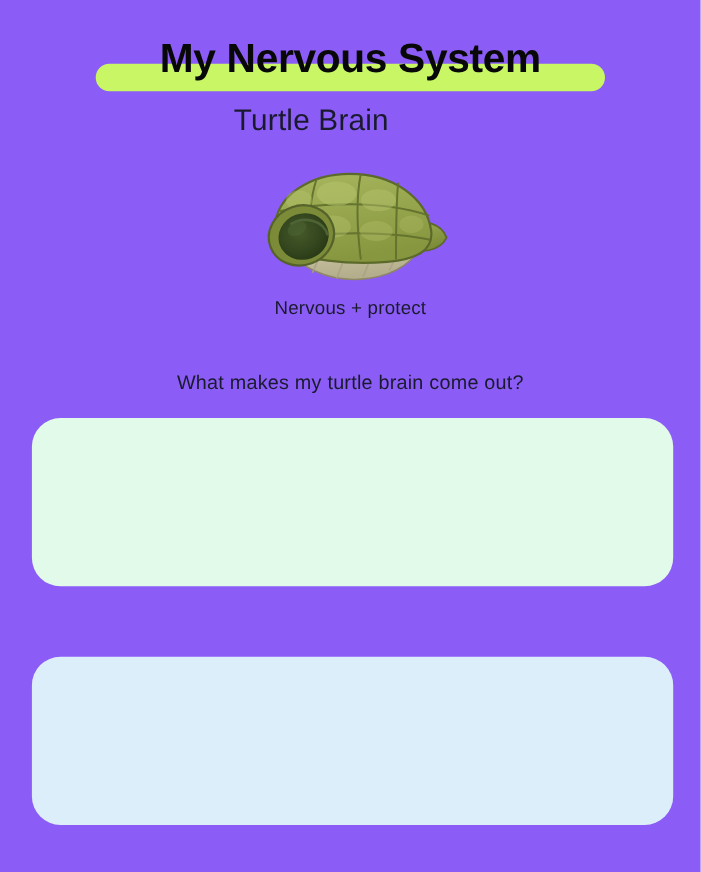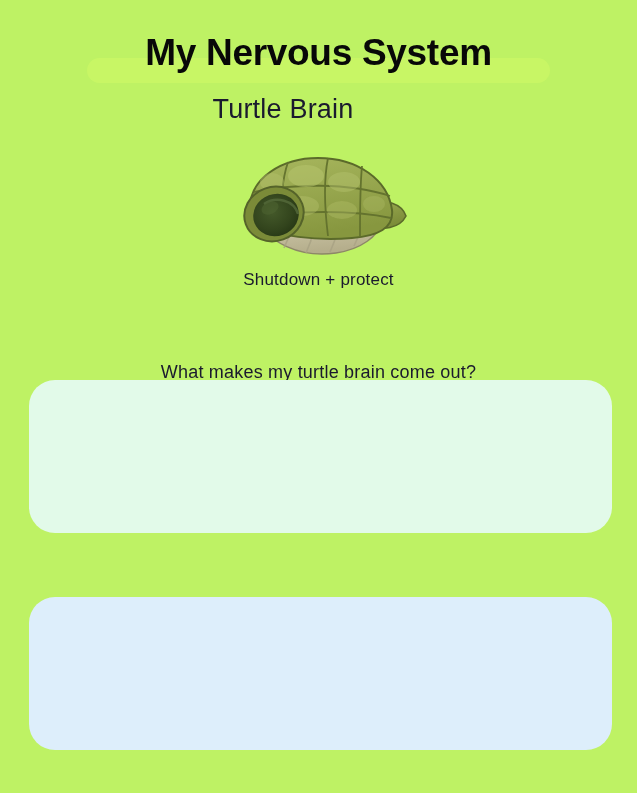--- a/index.html
+++ b/index.html
@@ -12,21 +12,21 @@
     height: 793px;
     position: relative;
     overflow: hidden;
     font-family: "Liberation Sans", sans-serif;
     -webkit-font-smoothing: antialiased;
   }
 
   .page {
     position: absolute;
     inset: 0;
-    background: #bef264;
+    background: #8b5cf6;
     padding-left: 40px;
   }
 
   
   .title-block {
     position: absolute;
     left: 0;
     top: 28px;
     width: 637px;
     height: 62px;
@@ -101,21 +101,20 @@
   .prompt {
     position: absolute;
     left: 0;
     width: 637px;
     text-align: center;
     font-size: 18px;
     color: #1a1a2e;
     line-height: 26px;
     letter-spacing: 0.2px;
     white-space: nowrap;
-    margin-top: 24px;
   }
   .prompt-1 { top: 335px; }
   .prompt-2 { top: 549px; }
 
   .answer-box {
     position: absolute;
     left: 29px;
     width: 583px;
     border-radius: 26px;
   }
@@ -190,20 +189,20 @@
       <ellipse cx="142" cy="52" rx="11" ry="8" fill="#b6c46e" opacity="0.3"></ellipse>
 
       <ellipse cx="42" cy="62" rx="30" ry="27" transform="rotate(-20 42 62)" fill="#7b8b38" stroke="#55632a" stroke-width="2"></ellipse>
 
       <ellipse cx="44" cy="63" rx="23" ry="21" transform="rotate(-20 44 63)" fill="url(#holeG)"></ellipse>
       <path d="M32 52 C44 44 62 48 66 62" fill="none" stroke="#53693a" stroke-width="2.4" opacity="0.85"></path>
       <ellipse cx="38" cy="56" rx="9" ry="6" transform="rotate(-25 38 56)" fill="#4d6330" opacity="0.6"></ellipse>
     </svg>
   </div>
 
-  <div class="caption">Shutdown + protect</div>
+  <div class="caption">Nervous + protect</div>
 
   <div class="prompt prompt-1">What makes my turtle brain come out?</div>
   <div class="answer-box answer-box-1"></div>
 
   <div class="answer-box answer-box-2"></div>
 
 </div>
 
 </body></html>

